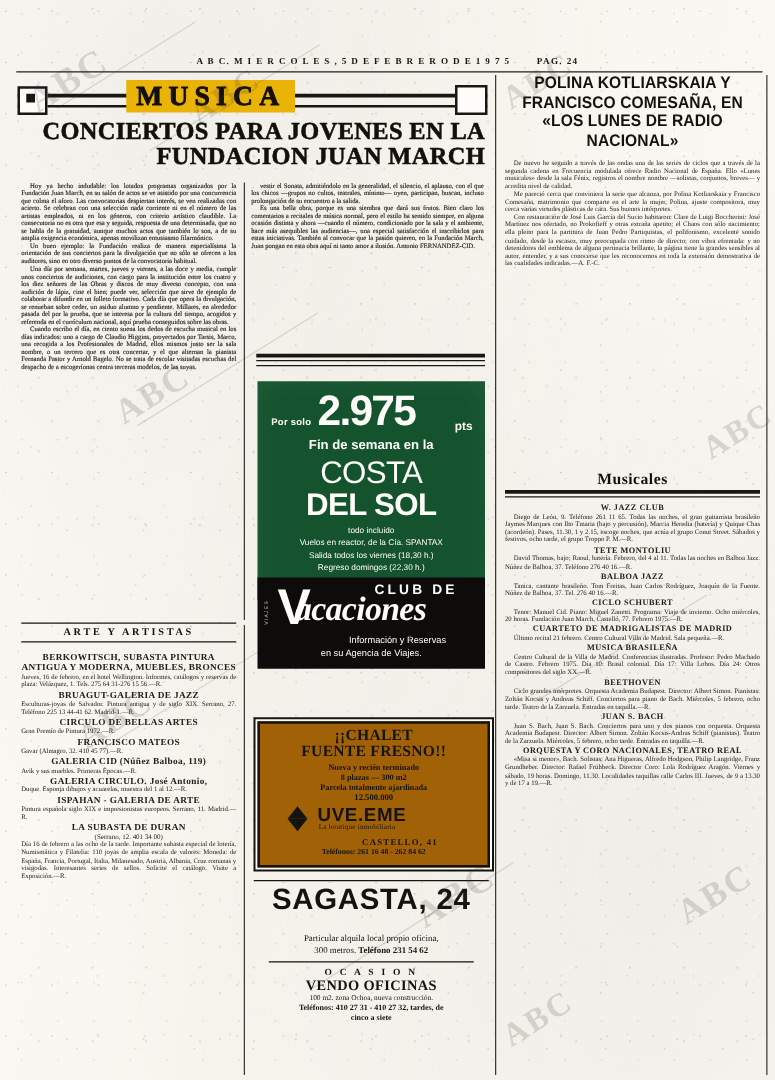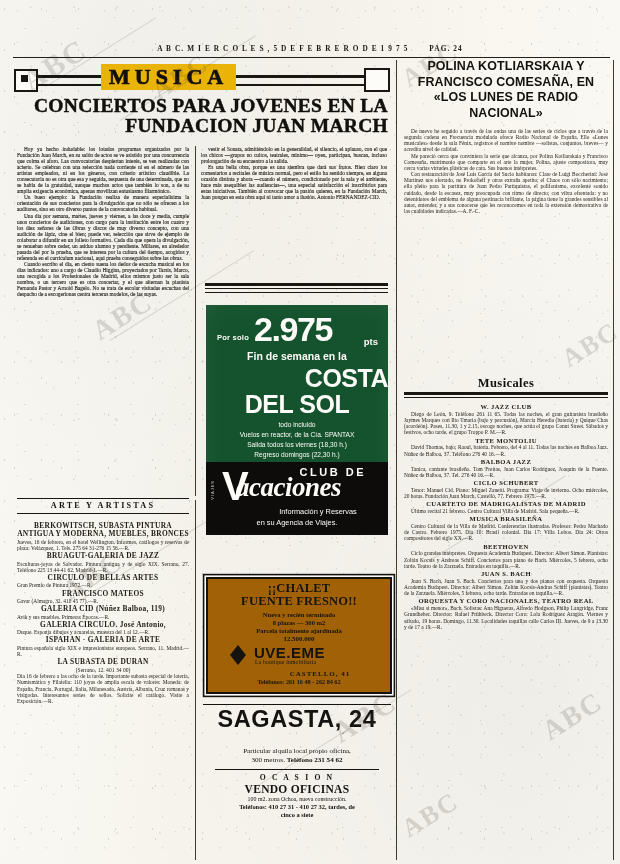--- a/index.html
+++ b/index.html
@@ -174,21 +174,21 @@
   .ad-costa{
     position:absolute;left:206px;top:305px;width:182px;height:175px;
     background:#14532d;color:#fdfcf8;overflow:hidden;
     font-family:"Liberation Sans",sans-serif;
     box-shadow:inset 0 0 22px rgba(255,255,255,0.06);
   }
   .ad-costa .l1{position:absolute;left:11px;top:28px;font-size:7.6px;font-weight:bold;letter-spacing:.2px;}
   .ad-costa .big{position:absolute;left:48px;top:7px;font-size:34px;font-weight:bold;letter-spacing:-1.4px;line-height:34px;}
   .ad-costa .pts{position:absolute;right:10px;top:31px;font-size:9.5px;font-weight:bold;}
   .ad-costa .l2{position:absolute;left:0;right:0;top:45px;text-align:center;font-size:10.5px;font-weight:bold;}
-  .ad-costa .l3{position:absolute;left:0;right:0;top:60px;text-align:right;font-size:25px;font-weight:bold;letter-spacing:-0.5px;line-height:26px;}
+  .ad-costa .l3{position:absolute;left:0;right:0;top:60px;text-align:center;font-size:25px;font-weight:normal;letter-spacing:-0.5px;line-height:26px;}
   .ad-costa .l4{position:absolute;left:0;right:0;top:86px;text-align:center;font-size:25px;font-weight:bold;letter-spacing:-0.5px;line-height:26px;}
   .ad-costa .l5{position:absolute;left:0;right:0;top:116px;text-align:center;font-size:6.6px;}
   .ad-costa .l6{position:absolute;left:0;right:0;top:126px;text-align:center;font-size:6.6px;}
   .ad-costa .l7{position:absolute;left:0;right:0;top:136px;text-align:center;font-size:6.6px;}
   .ad-costa .l8{position:absolute;left:0;right:0;top:146px;text-align:center;font-size:6.6px;}
 
   .ad-vac{
     position:absolute;left:206px;top:462px;width:182px;height:73px;
     background:#0d0c0a;color:#fdfcf8;overflow:hidden;
     font-family:"Liberation Sans",sans-serif;

